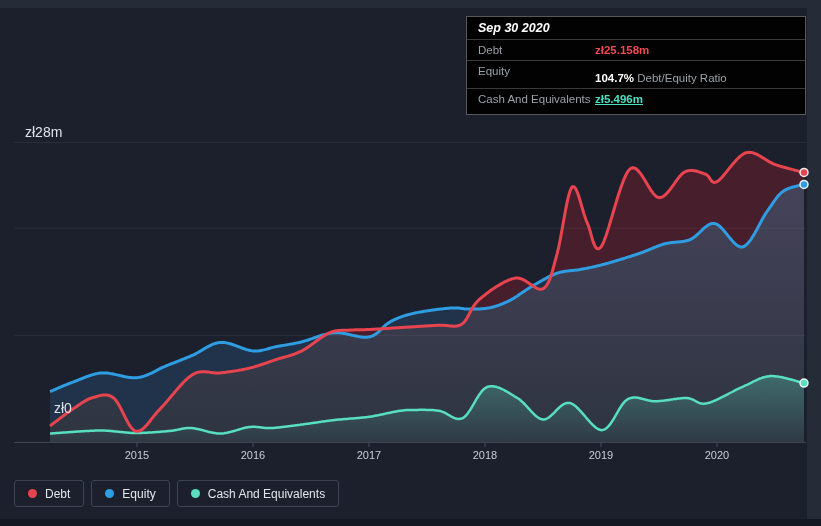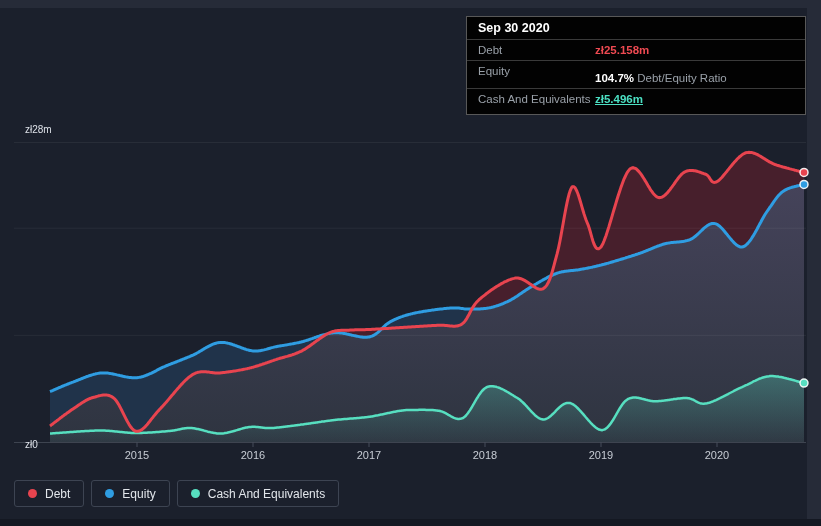--- a/index.html
+++ b/index.html
@@ -14,34 +14,34 @@
     position: absolute; left: 0; top: 8px; width: 807px; height: 511px;
     background: #1b202c;
   }
   .bottom-strip {
     position: absolute; left: 0; top: 519px; width: 821px; height: 7px;
     background: #141822;
   }
   #chart-svg { position: absolute; left: 0; top: 0; width: 821px; height: 526px; pointer-events: none; }
 
   .y-label {
-    position: absolute; left: 25px; color: #dde1e8; font-size: 10px; z-index: 3;
+    position: absolute; left: 25px; color: #dde1e8; font-size: 14px; z-index: 3;
   }
   .y-label.top { top: 124px; }
-  .y-label.zero { top: 439px; }
+  .y-label.zero { top: 400px; margin-left: 29px; }
 
   
   .tooltip {
     position: absolute; left: 466px; top: 16px; width: 340px; height: 99px;
     background: #020202; border: 1px solid #585858; z-index: 5;
     color: #9aa1a9; font-size: 11.5px; overflow: hidden;
   }
   .tooltip .tt-title {
     color: #ffffff; font-weight: bold; font-size: 12.5px;
-    padding: 4px 11px 3px; height: 22px;
+    padding: 4px 11px 3px; height: 22px; font-style: italic;
   }
   .tt-row {
     display: flex; border-top: 1px solid #3a3a3a; padding: 2px 11px;
     align-items: flex-start; line-height: 16px;
   }
   .tt-label { width: 117px; flex: none; }
   .tt-value { font-weight: bold; }
   .tt-value.debt   { color: #ef4a52; text-align: right; }
   .tt-value.equity { color: #38a5ec; }
   .tt-value.cash   { color: #4ce0c3; text-decoration: underline; }

